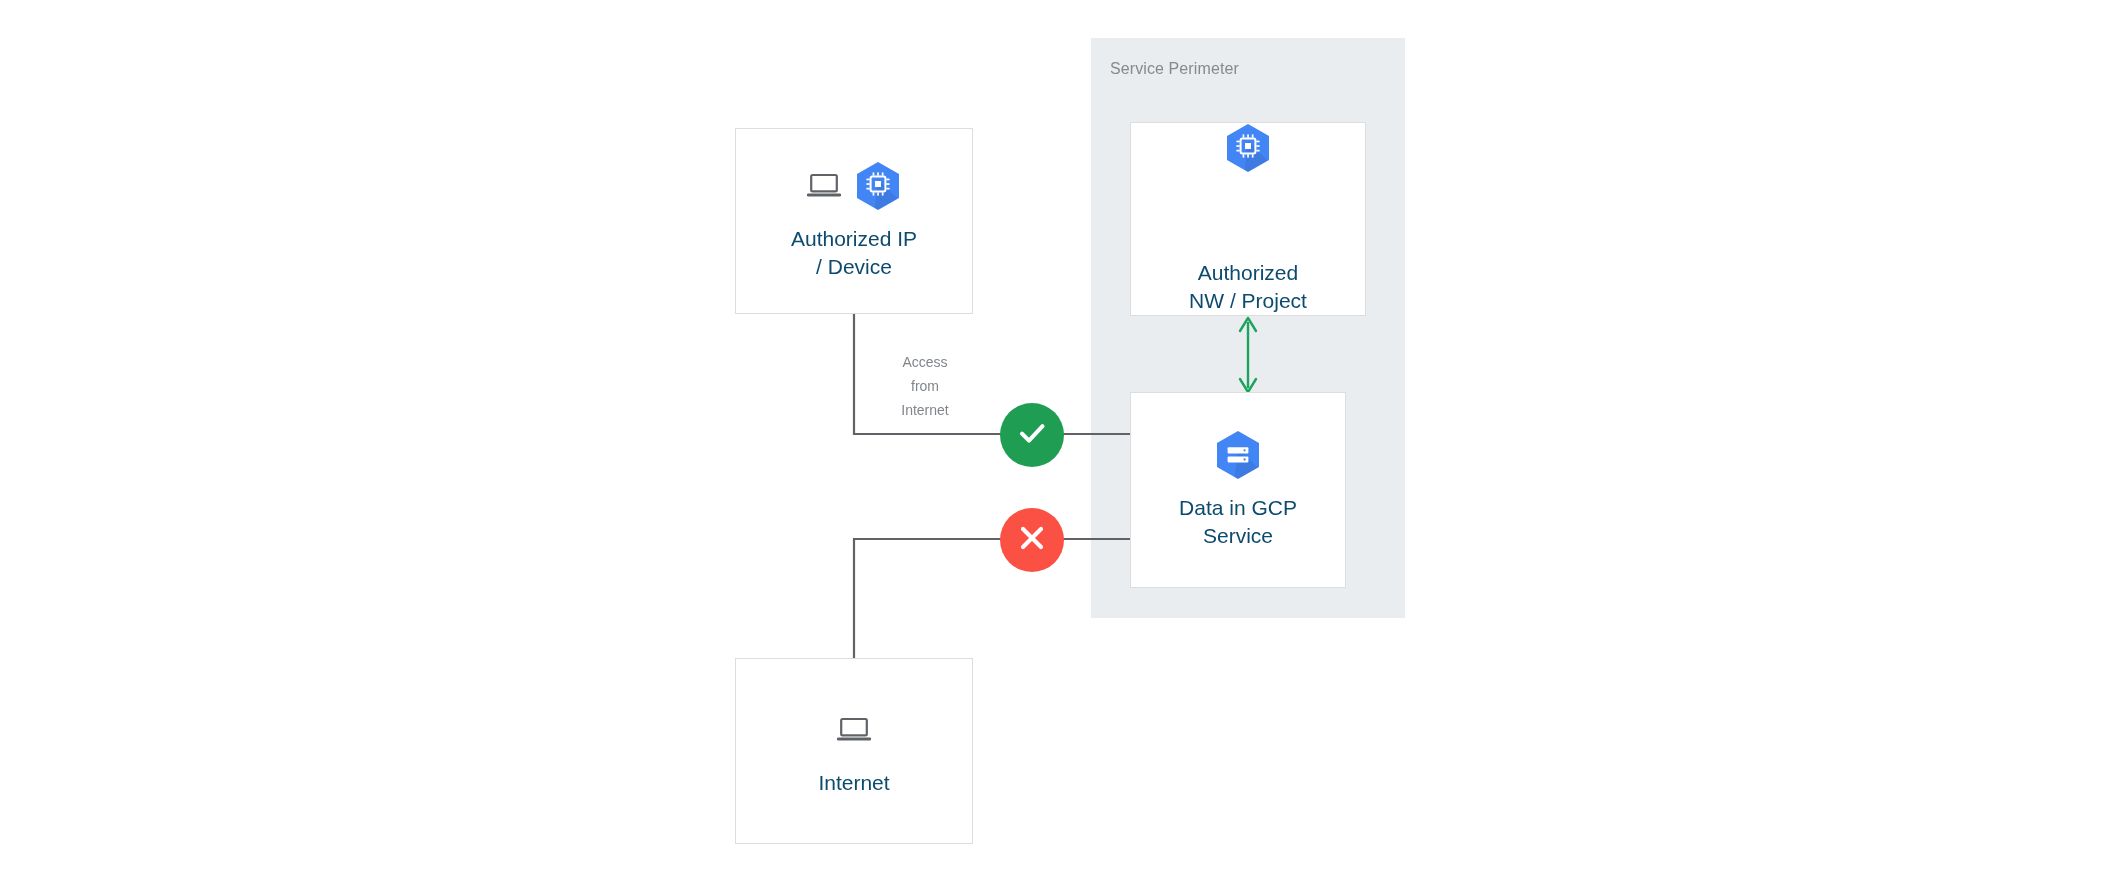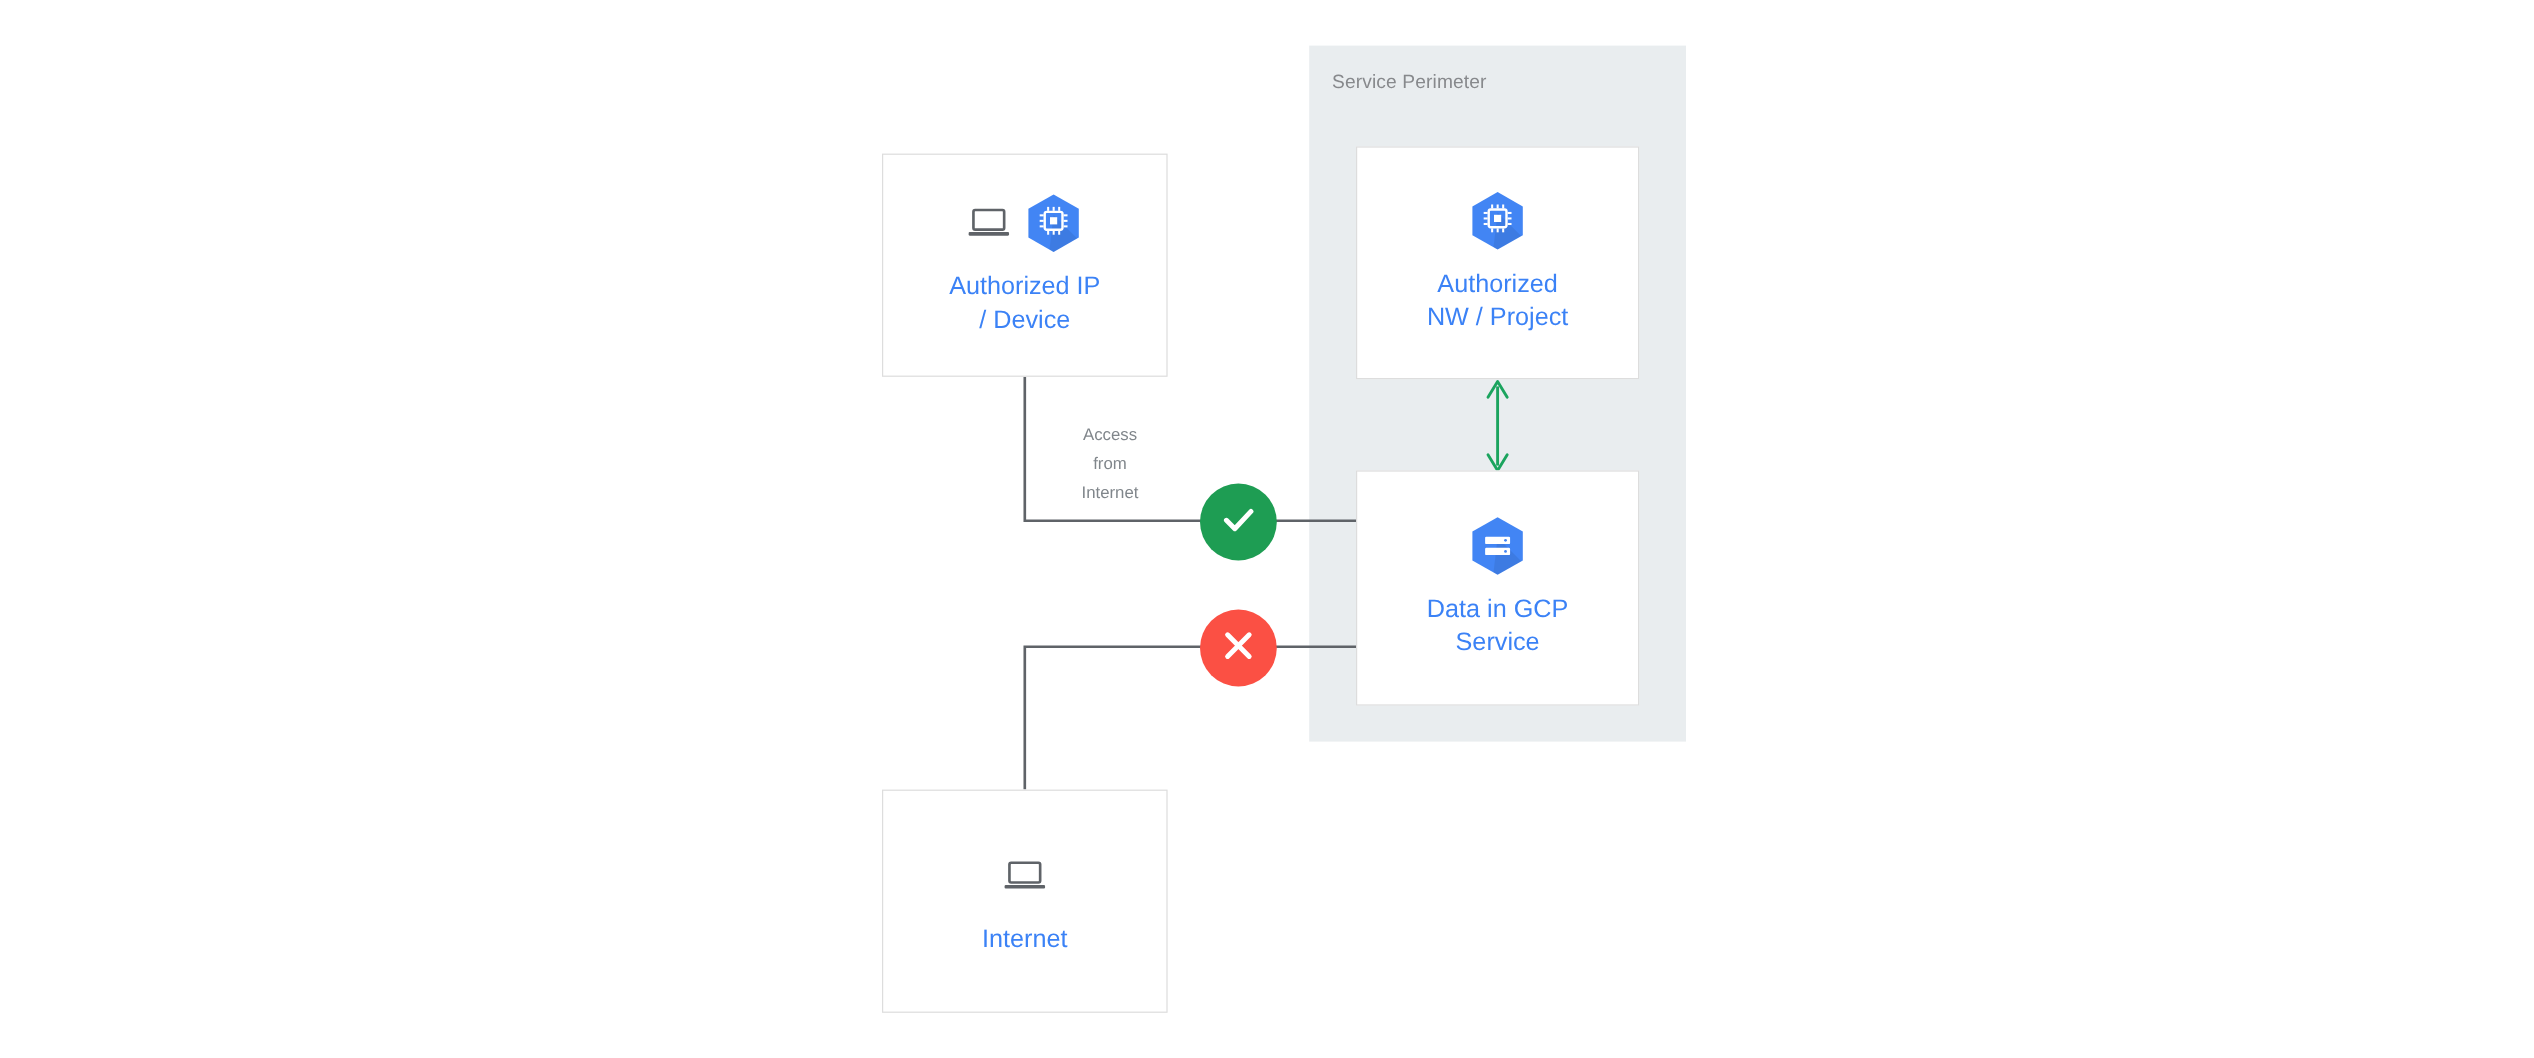--- a/index.html
+++ b/index.html
@@ -46,37 +46,37 @@
     background: #ffffff;
     border: 1px solid #dddddd;
     display: flex;
     flex-direction: column;
     align-items: center;
     justify-content: center;
   }
   .node-label {
     font-size: 21px;
     line-height: 28px;
-    color: #3b82f6;
+    color: #0c4a6e;
     text-align: center;
     white-space: pre-line;
     margin-top: 14px;
   }
   .node-icons {
     display: flex;
     flex-direction: row;
     align-items: center;
     justify-content: center;
     gap: 14px;
     height: 50px;
   }
 
   #node-authorized-device { left: 735px; top: 128px; width: 238px; height: 186px; }
-  #node-authorized-nw     { left: 1130px; top: 122px; width: 236px; height: 194px; }
-  #node-data-gcp          { left: 1130px; top: 392px; width: 236px; height: 196px; }
+  #node-authorized-nw     { left: 1130px; top: 122px; width: 236px; height: 194px; justify-content: space-between; }
+  #node-data-gcp          { left: 1130px; top: 392px; width: 216px; height: 196px; }
   #node-internet          { left: 735px; top: 658px; width: 238px; height: 186px; }
 
   
   .icon-svg { display: block; }
 
   
   #wires {
     position: absolute;
     left: 0; top: 0;
     width: 2112px;

